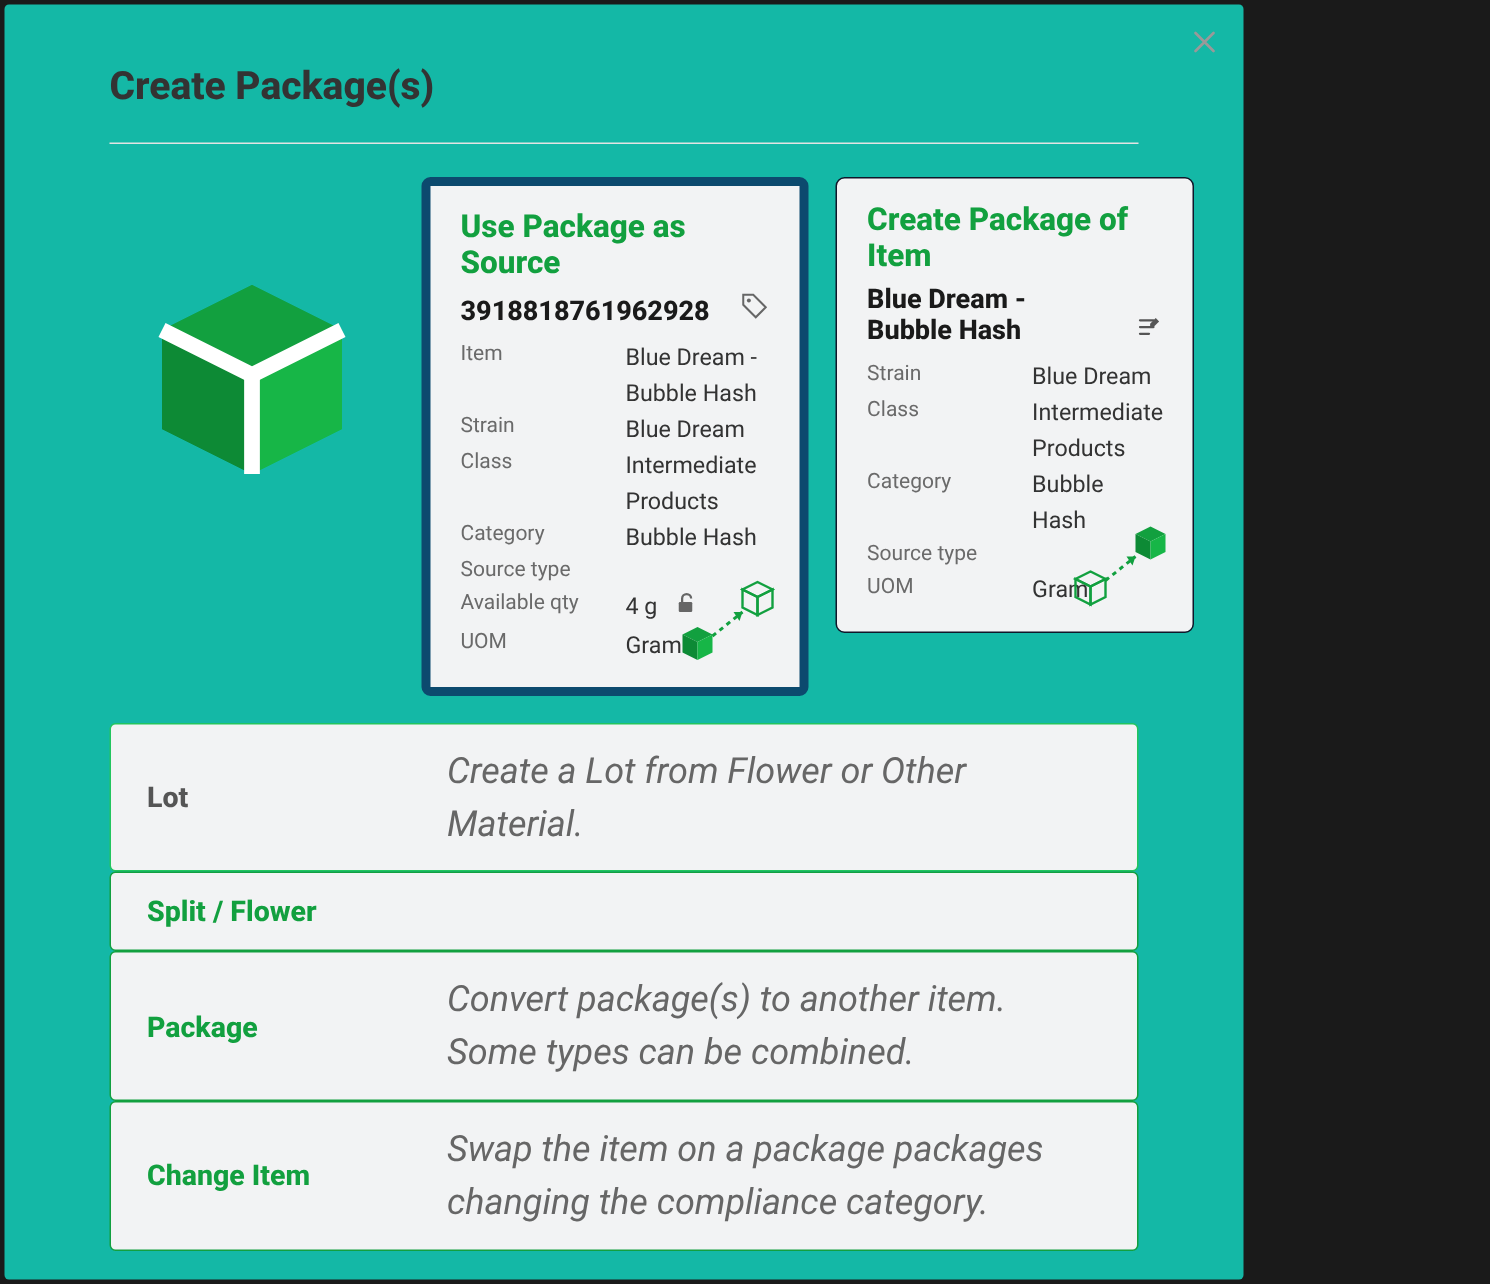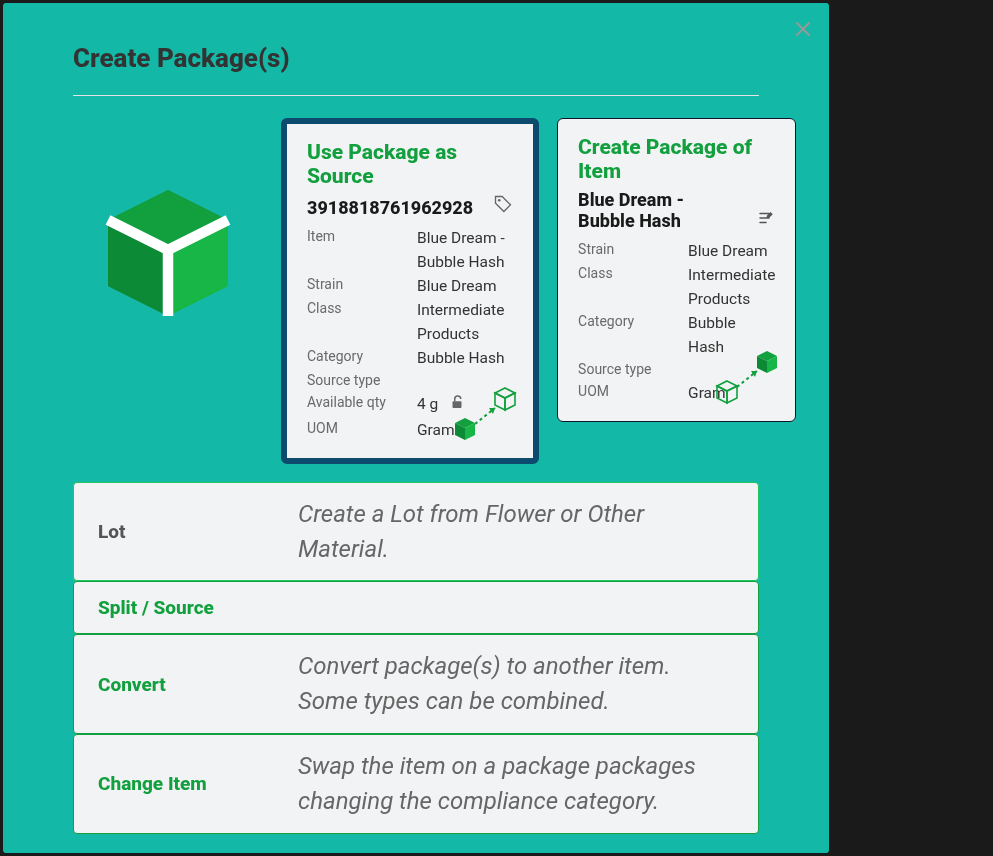--- a/index.html
+++ b/index.html
@@ -293,24 +293,24 @@
       </div>
     </div>
   </div>
 
   <div class="options">
     <div class="option-row">
       <div class="option-label gray">Lot</div>
       <div class="option-desc">Create a Lot from Flower or Other Material.</div>
     </div>
     <div class="option-row option-green">
-      <div class="option-label">Split / Source</div>
+      <div class="option-label">Split / Flower</div>
     </div>
     <div class="option-row option-green">
-      <div class="option-label">Convert</div>
+      <div class="option-label">Package</div>
       <div class="option-desc">Convert package(s) to another item. Some types can be combined.</div>
     </div>
     <div class="option-row option-green">
       <div class="option-label">Change Item</div>
       <div class="option-desc">Swap the item on a package packages changing the compliance category.</div>
     </div>
   </div>
 </div>
 
 </body></html>

